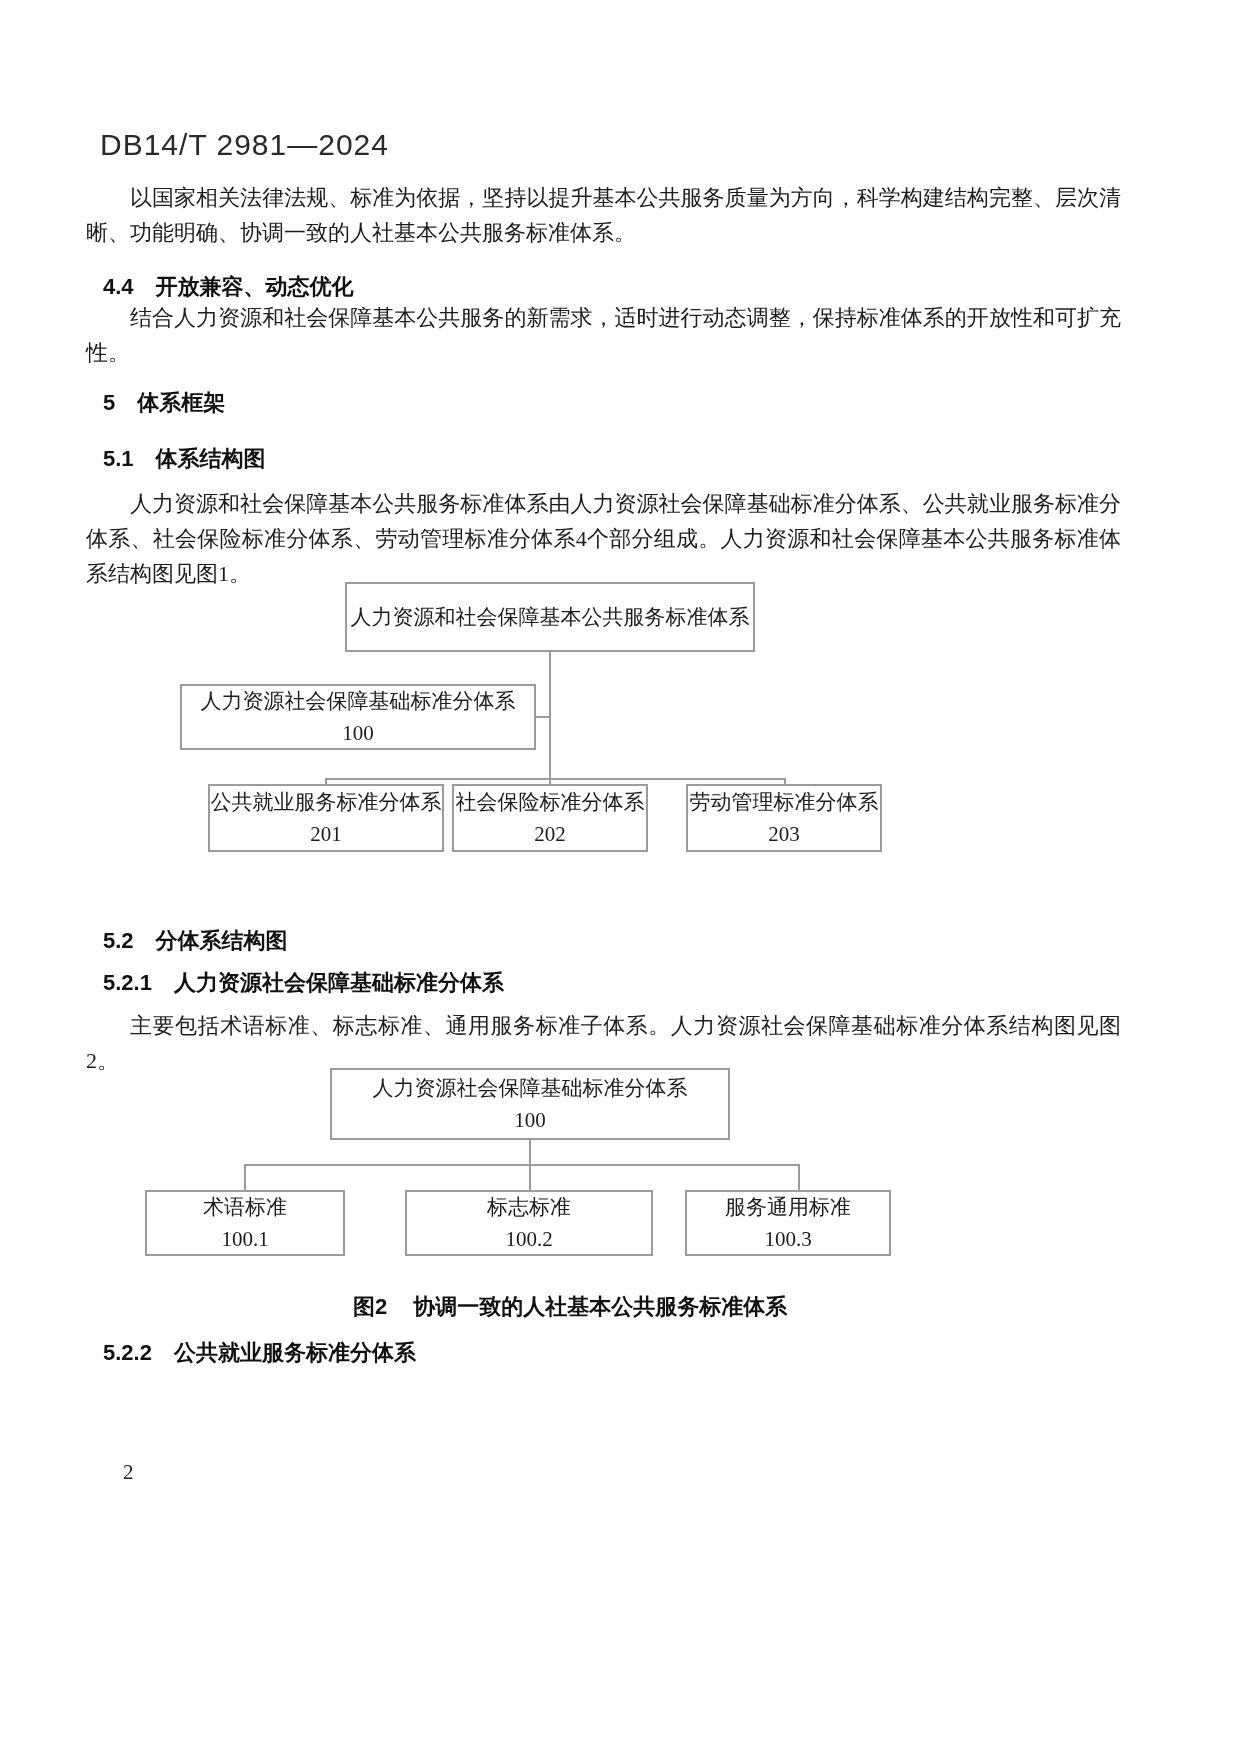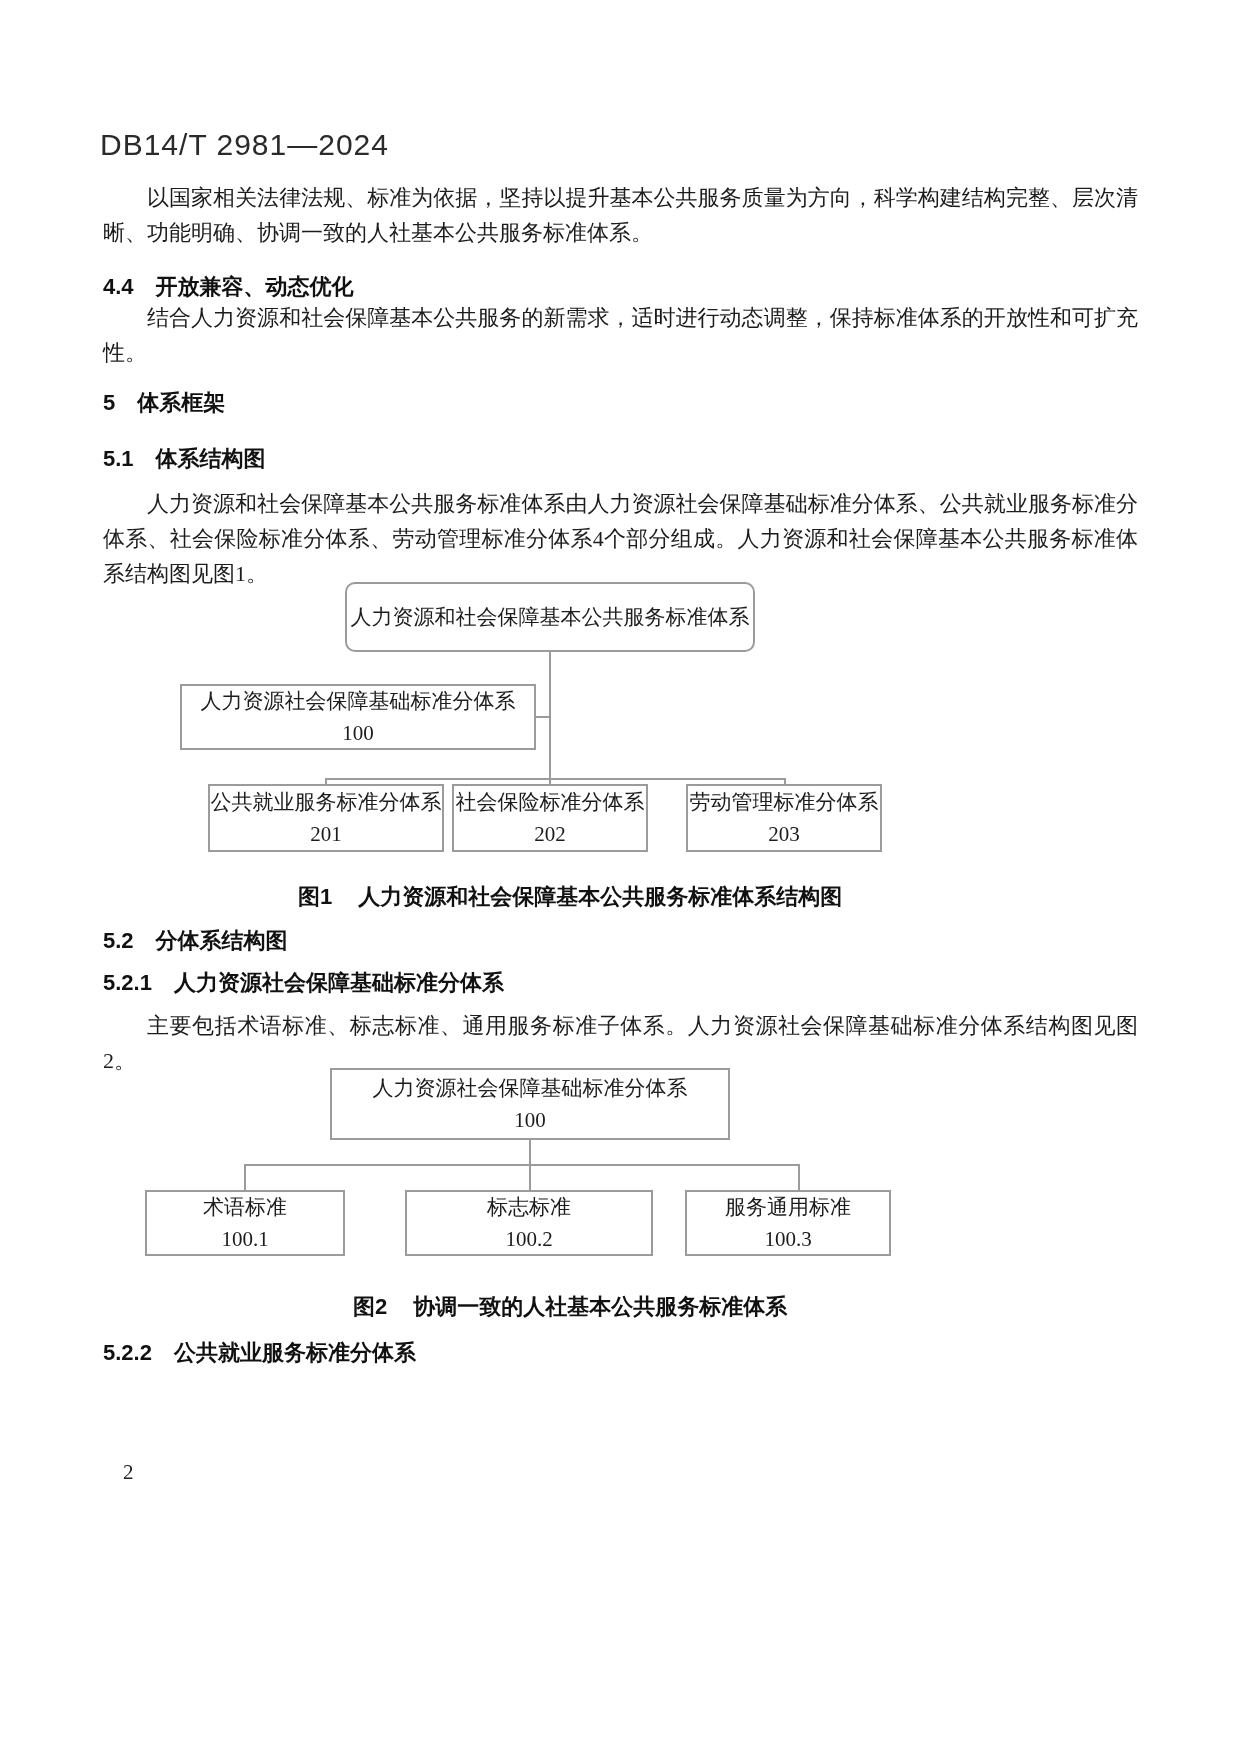--- a/index.html
+++ b/index.html
@@ -11,21 +11,21 @@
     font-family:"Liberation Serif", serif;
     color:#1c1c1c;
     overflow:hidden;
   }
   .doc-code {
     position:absolute; left:100px; top:128px;
     font-family:"Liberation Sans", sans-serif;
     font-size:30px; letter-spacing:1px; color:#2a2a2a;
   }
   .para {
-    position:absolute; left:103px; width:1035px;
+    position:absolute; left:86px; width:1035px;
     font-size:22px; line-height:35px;
     text-align:justify; text-indent:2em;
   }
   .heading {
     position:absolute; left:103px;
     font-family:"Liberation Sans", sans-serif;
     font-weight:700; font-size:22px; color:#111;
     white-space:nowrap;
   }
   .heading .num { margin-right:22px; }
@@ -72,21 +72,21 @@
   </div>
 
   <div class="heading" style="top:444px;">
     <span class="num">5.1</span><span>体系结构图</span>
   </div>
 
   <p class="para" style="top:486px;">人力资源和社会保障基本公共服务标准体系由人力资源社会保障基础标准分体系、公共就业服务标准分体系、社会保险标准分体系、劳动管理标准分体系4个部分组成。人力资源和社会保障基本公共服务标准体系结构图见图1。</p>
 
   <div>
 
-    <div class="box" style="left:345px; top:582px; width:410px; height:70px;border-radius:10px;">
+    <div class="box" style="left:345px; top:582px; width:410px; height:70px;">
       <span>人力资源和社会保障基本公共服务标准体系</span>
     </div>
 
     <div class="connector" style="left:549px; top:652px; width:2px; height:132px;"></div>
 
     <div class="box" style="left:180px; top:684px; width:356px; height:66px;">
       <span>人力资源社会保障基础标准分体系</span>
       <span>100</span>
     </div>
 
@@ -104,23 +104,20 @@
     <div class="box" style="left:452px; top:784px; width:196px; height:68px;">
       <span>社会保险标准分体系</span>
       <span>202</span>
     </div>
     <div class="box" style="left:686px; top:784px; width:196px; height:68px;">
       <span>劳动管理标准分体系</span>
       <span>203</span>
     </div>
   </div>
 
-  <div class="caption" style="top:882px;">
-    <span class="num">图1</span><span>人力资源和社会保障基本公共服务标准体系结构图</span>
-  </div>
 
   <div class="heading" style="top:926px;">
     <span class="num">5.2</span><span>分体系结构图</span>
   </div>
 
   <div class="heading" style="top:968px;">
     <span class="num">5.2.1</span><span>人力资源社会保障基础标准分体系</span>
   </div>
 
   <p class="para" style="top:1008px;">主要包括术语标准、标志标准、通用服务标准子体系。人力资源社会保障基础标准分体系结构图见图2。</p>

